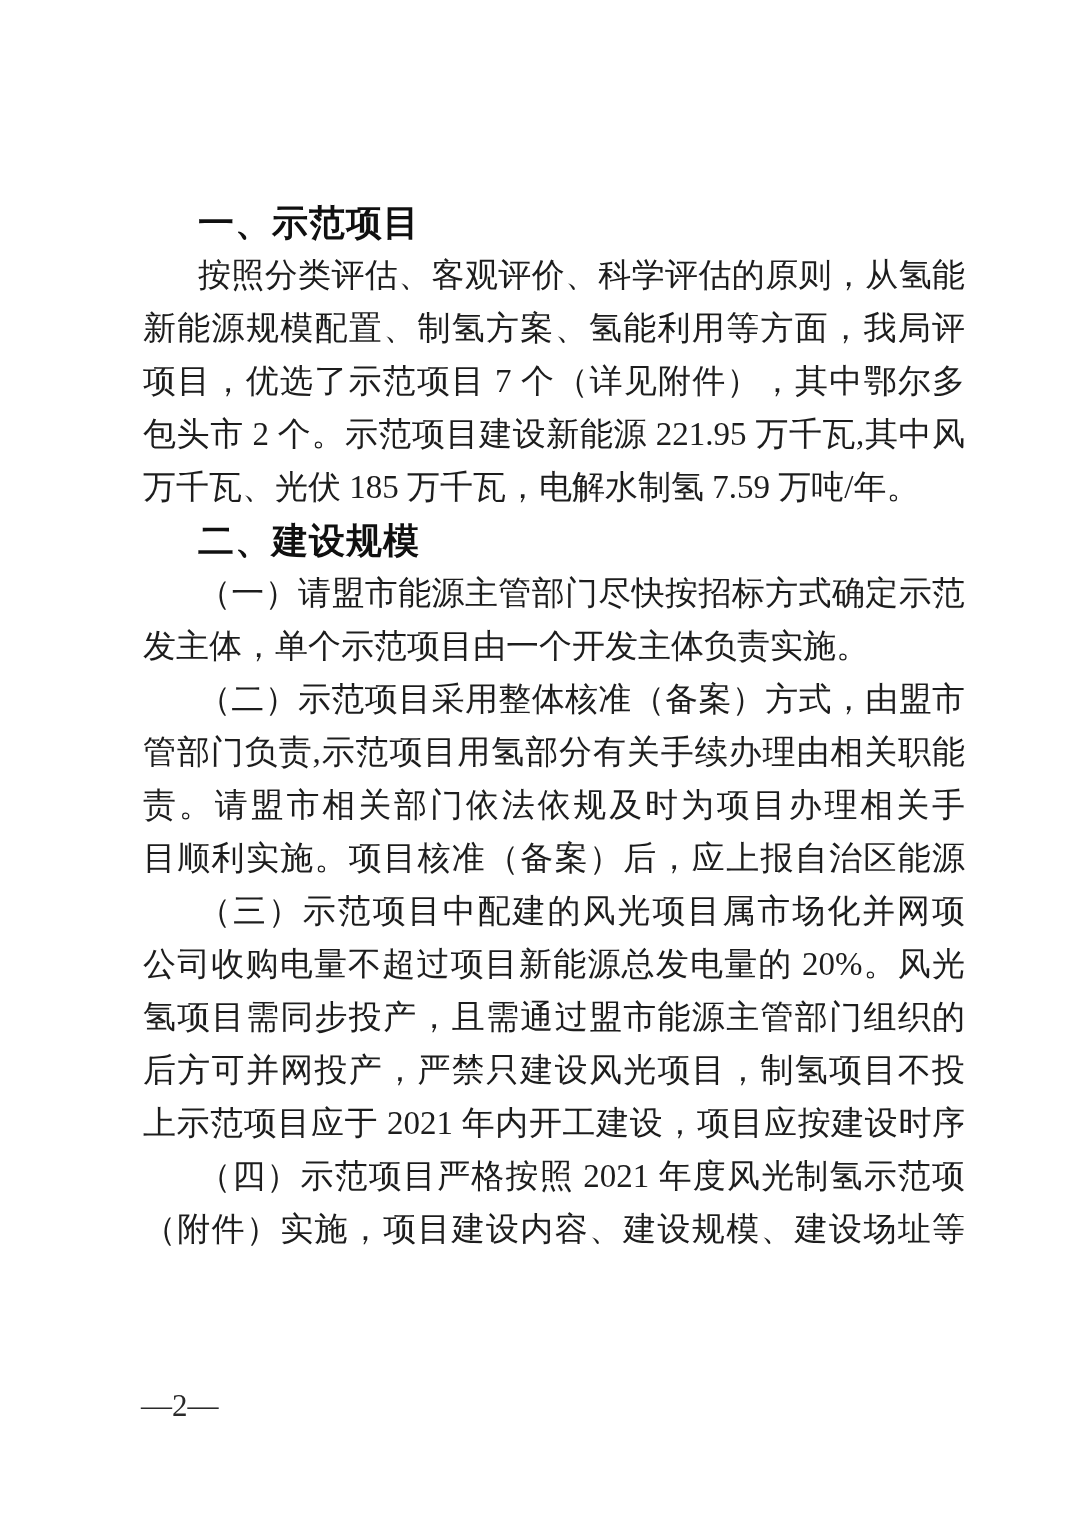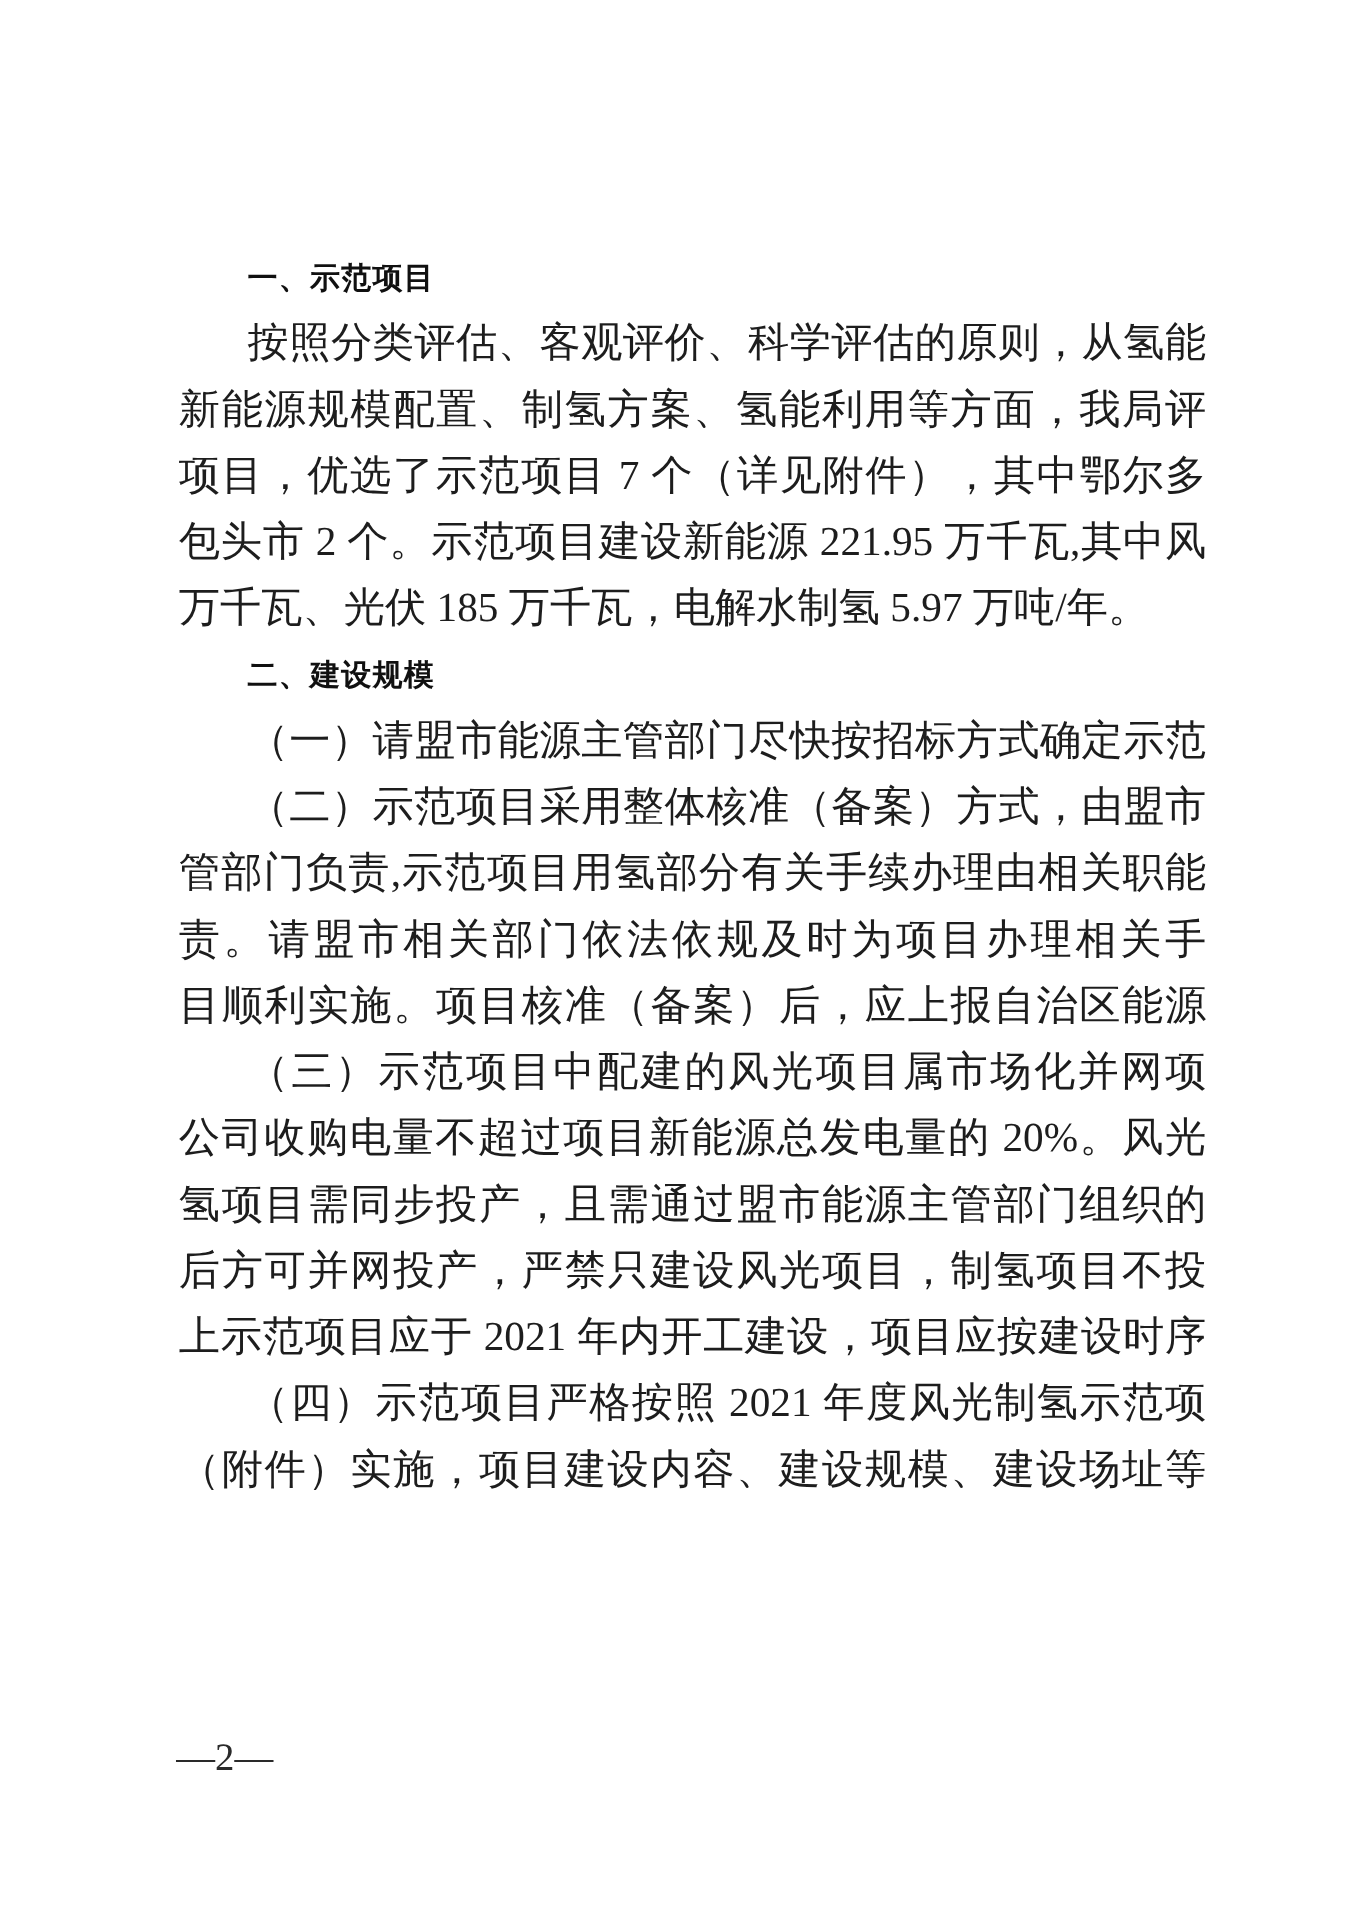--- a/index.html
+++ b/index.html
@@ -35,21 +35,21 @@
     text-indent: 55px;
   }
   .line.last {
     text-align: justify;
     text-align-last: left;
   }
   .sec-heading {
     margin: 0;
     font-family: "Liberation Sans", sans-serif;
     font-weight: 700;
-    font-size: 24px;
+    font-size: 36px;
     height: 53px;
     line-height: 53px;
     color: #101010;
     text-indent: 55px;
     letter-spacing: 1px;
   }
   .page-number {
     position: absolute;
     left: 141px;
     top: 1388px;
@@ -64,25 +64,26 @@
 
 <div class="page">
   <div class="content">
 
     <h2 class="sec-heading">一、示范项目</h2>
 
     <p class="line first">按照分类评估、客观评价、科学评估的原则，从氢能需求、</p>
     <p class="line">新能源规模配置、制氢方案、氢能利用等方面，我局评估了有关</p>
     <p class="line">项目，优选了示范项目 7 个（详见附件），其中鄂尔多斯市 5 个、</p>
     <p class="line">包头市 2 个。示范项目建设新能源 221.95 万千瓦,其中风电 36.95</p>
-    <p class="line last">万千瓦、光伏 185 万千瓦，电解水制氢 5.97 万吨/年。</p>
+    <p class="line last">万千瓦、光伏 185 万千瓦，电解水制氢 7.59 万吨/年。</p>
 
     <h2 class="sec-heading">二、建设规模</h2>
 
     <p class="line first">（一）请盟市能源主管部门尽快按招标方式确定示范项目开</p>
+    <p class="line last">发主体，单个示范项目由一个开发主体负责实施。</p>
 
     <p class="line first">（二）示范项目采用整体核准（备案）方式，由盟市能源主</p>
     <p class="line">管部门负责,示范项目用氢部分有关手续办理由相关职能部门负</p>
     <p class="line">责。请盟市相关部门依法依规及时为项目办理相关手续，保障项</p>
     <p class="line last">目顺利实施。项目核准（备案）后，应上报自治区能源局。</p>
 
     <p class="line first">（三）示范项目中配建的风光项目属市场化并网项目，电网</p>
     <p class="line">公司收购电量不超过项目新能源总发电量的 20%。风光项目和制</p>
     <p class="line">氢项目需同步投产，且需通过盟市能源主管部门组织的综合验收</p>
     <p class="line">后方可并网投产，严禁只建设风光项目，制氢项目不投产。原则</p>

